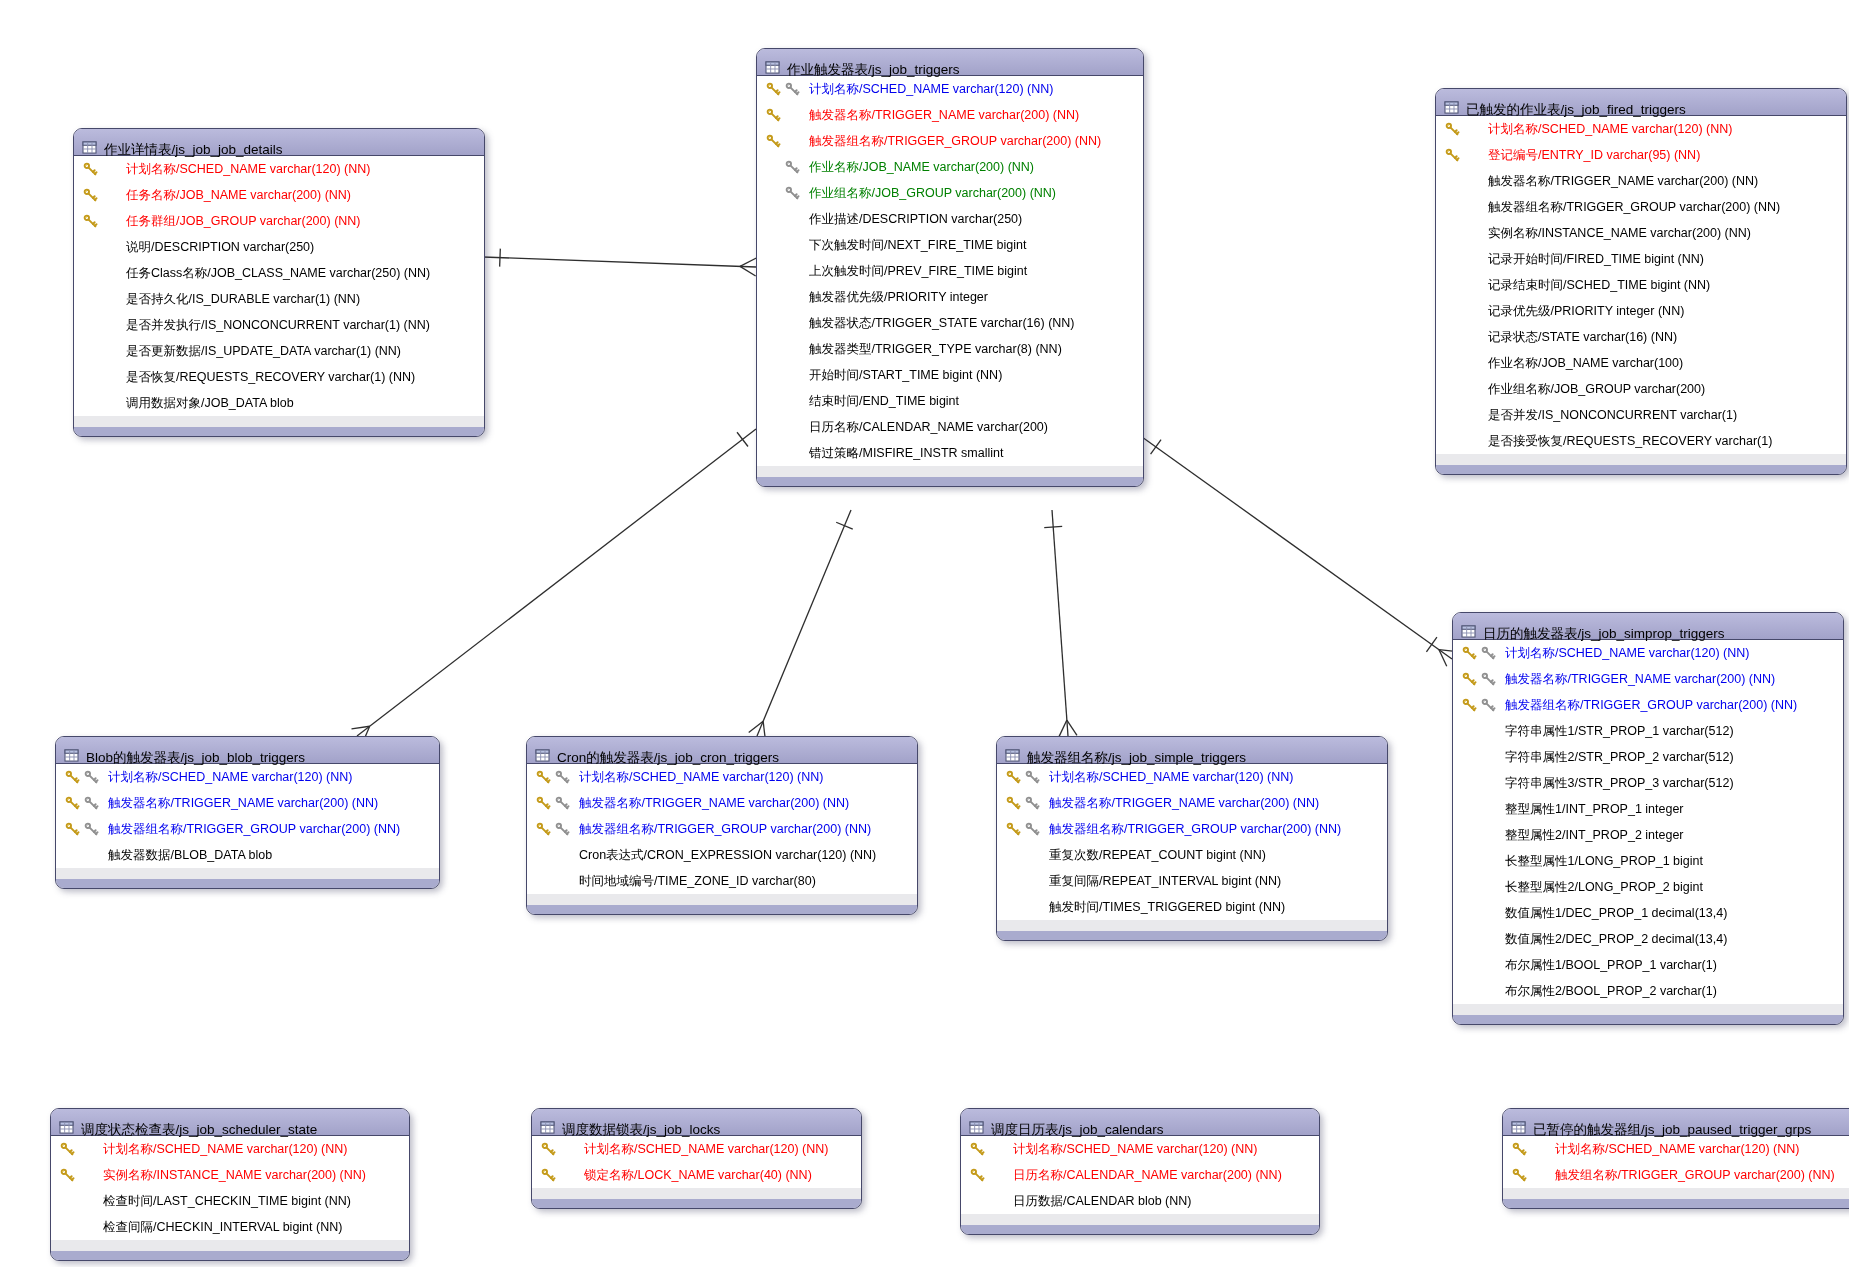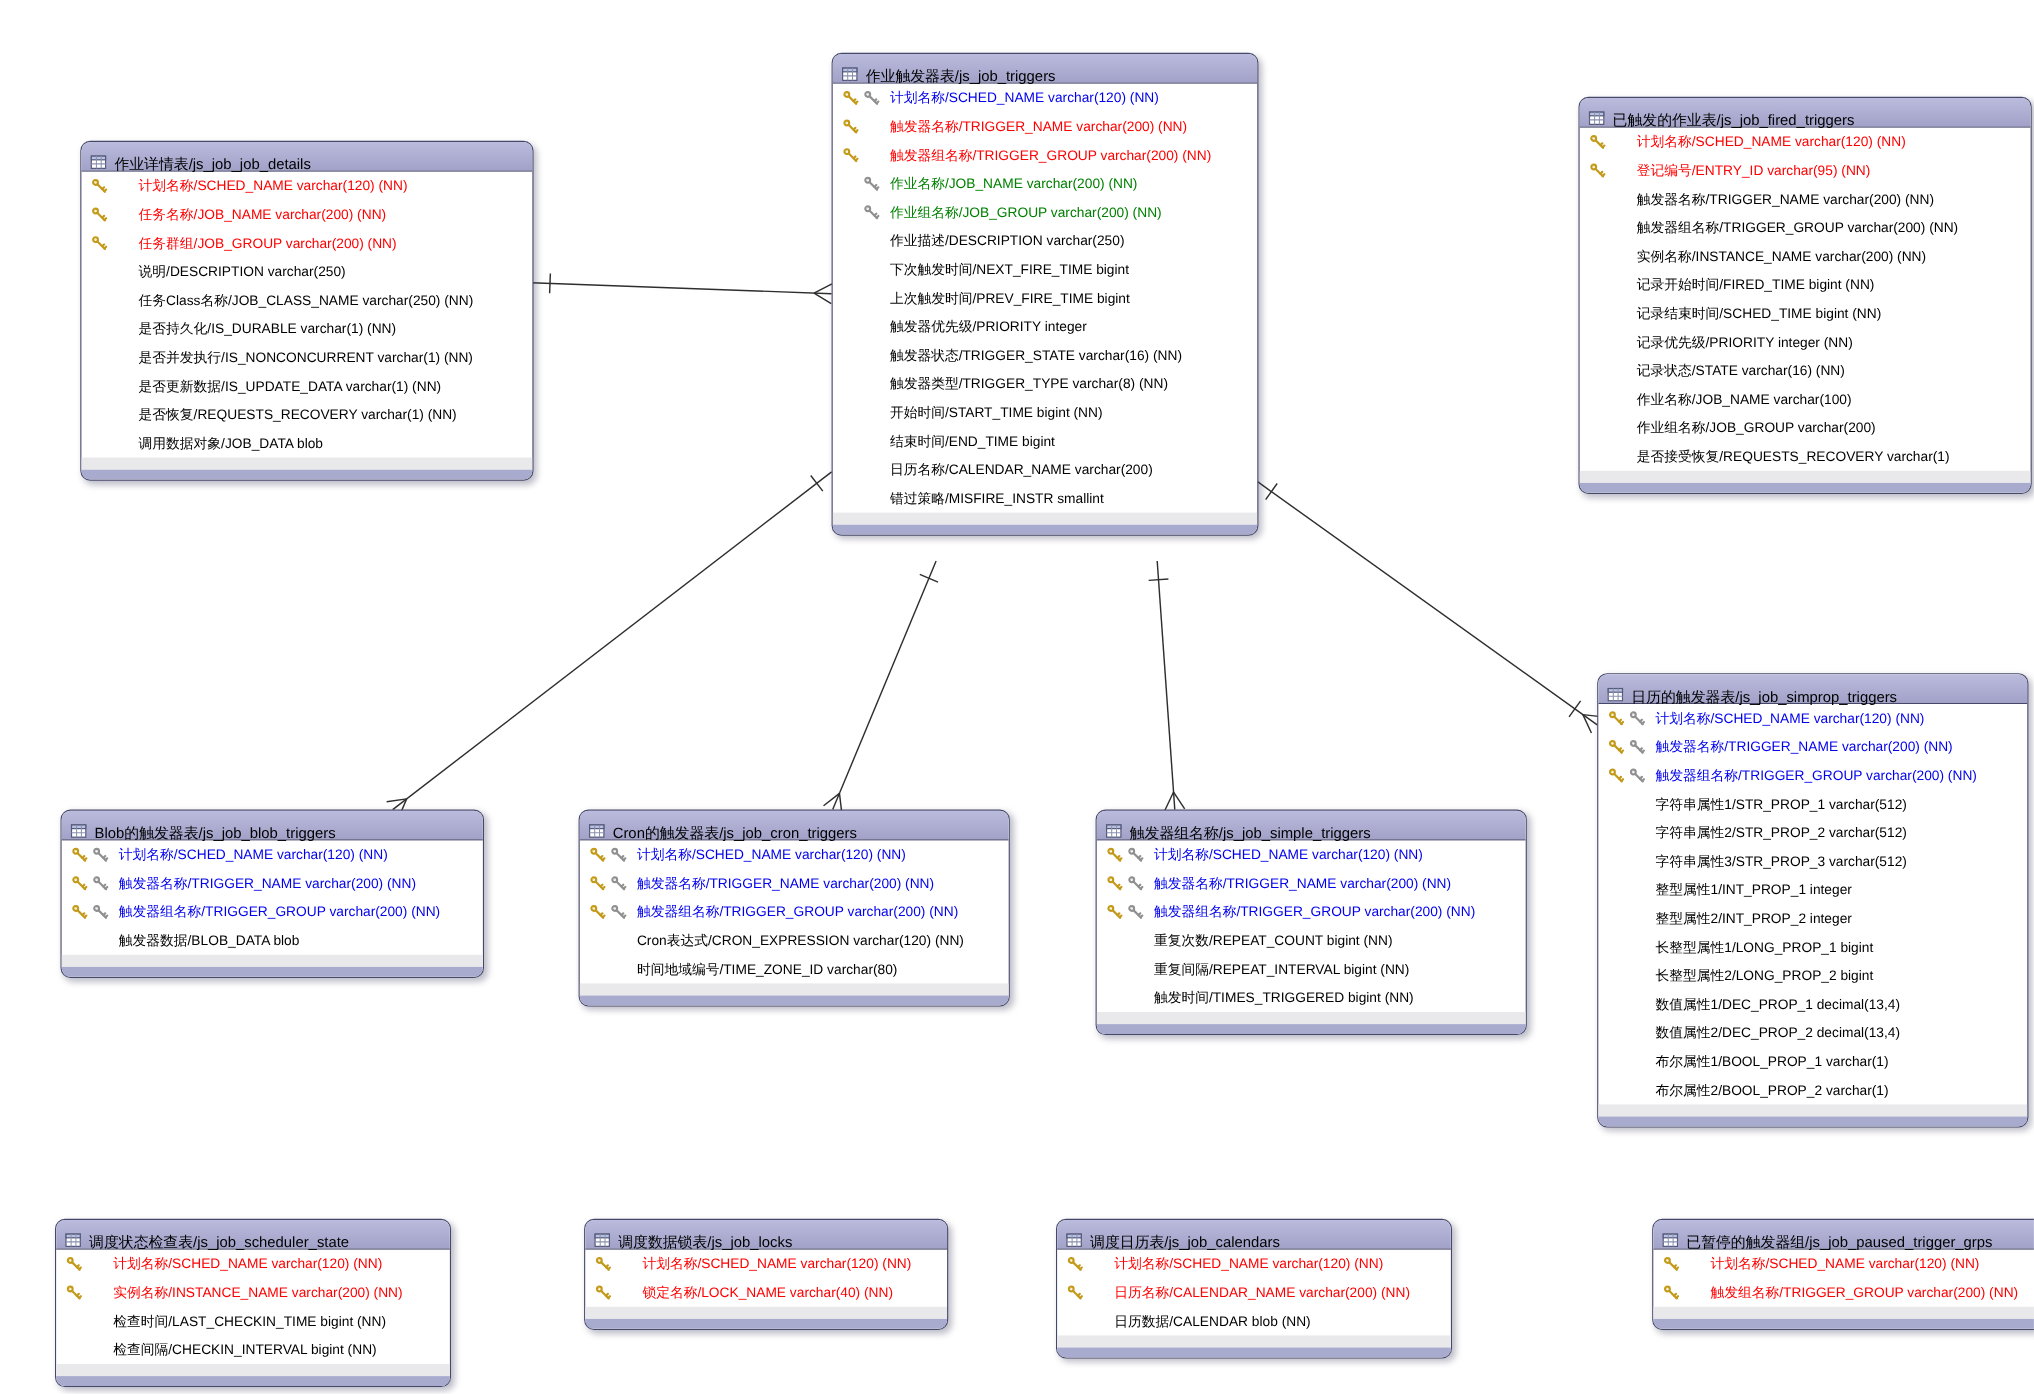--- a/index.html
+++ b/index.html
@@ -295,20 +295,23 @@
       <div class="trow">
         <span class="ftext c-plain">记录状态/STATE varchar(16) (NN)</span>
       </div>
       <div class="trow">
         <span class="ftext c-plain">作业名称/JOB_NAME varchar(100)</span>
       </div>
       <div class="trow">
         <span class="ftext c-plain">作业组名称/JOB_GROUP varchar(200)</span>
       </div>
       <div class="trow">
+        <span class="ftext c-plain">是否并发/IS_NONCONCURRENT varchar(1)</span>
+      </div>
+      <div class="trow">
         <span class="ftext c-plain">是否接受恢复/REQUESTS_RECOVERY varchar(1)</span>
       </div>
       <div class="tstrip"></div>
       <div class="tbar"></div>
     </div>
     <div class="tbl" style="left: 55px; top: 736px; width: 383px;">
       <div class="thead">
         <span style="display: inline-flex;">
           <svg width="15" height="13" viewBox="0 0 16 14">
             <rect x="1" y="1" width="14" height="12" fill="#ffffff" stroke="#555a7a" stroke-width="1.2"></rect>

